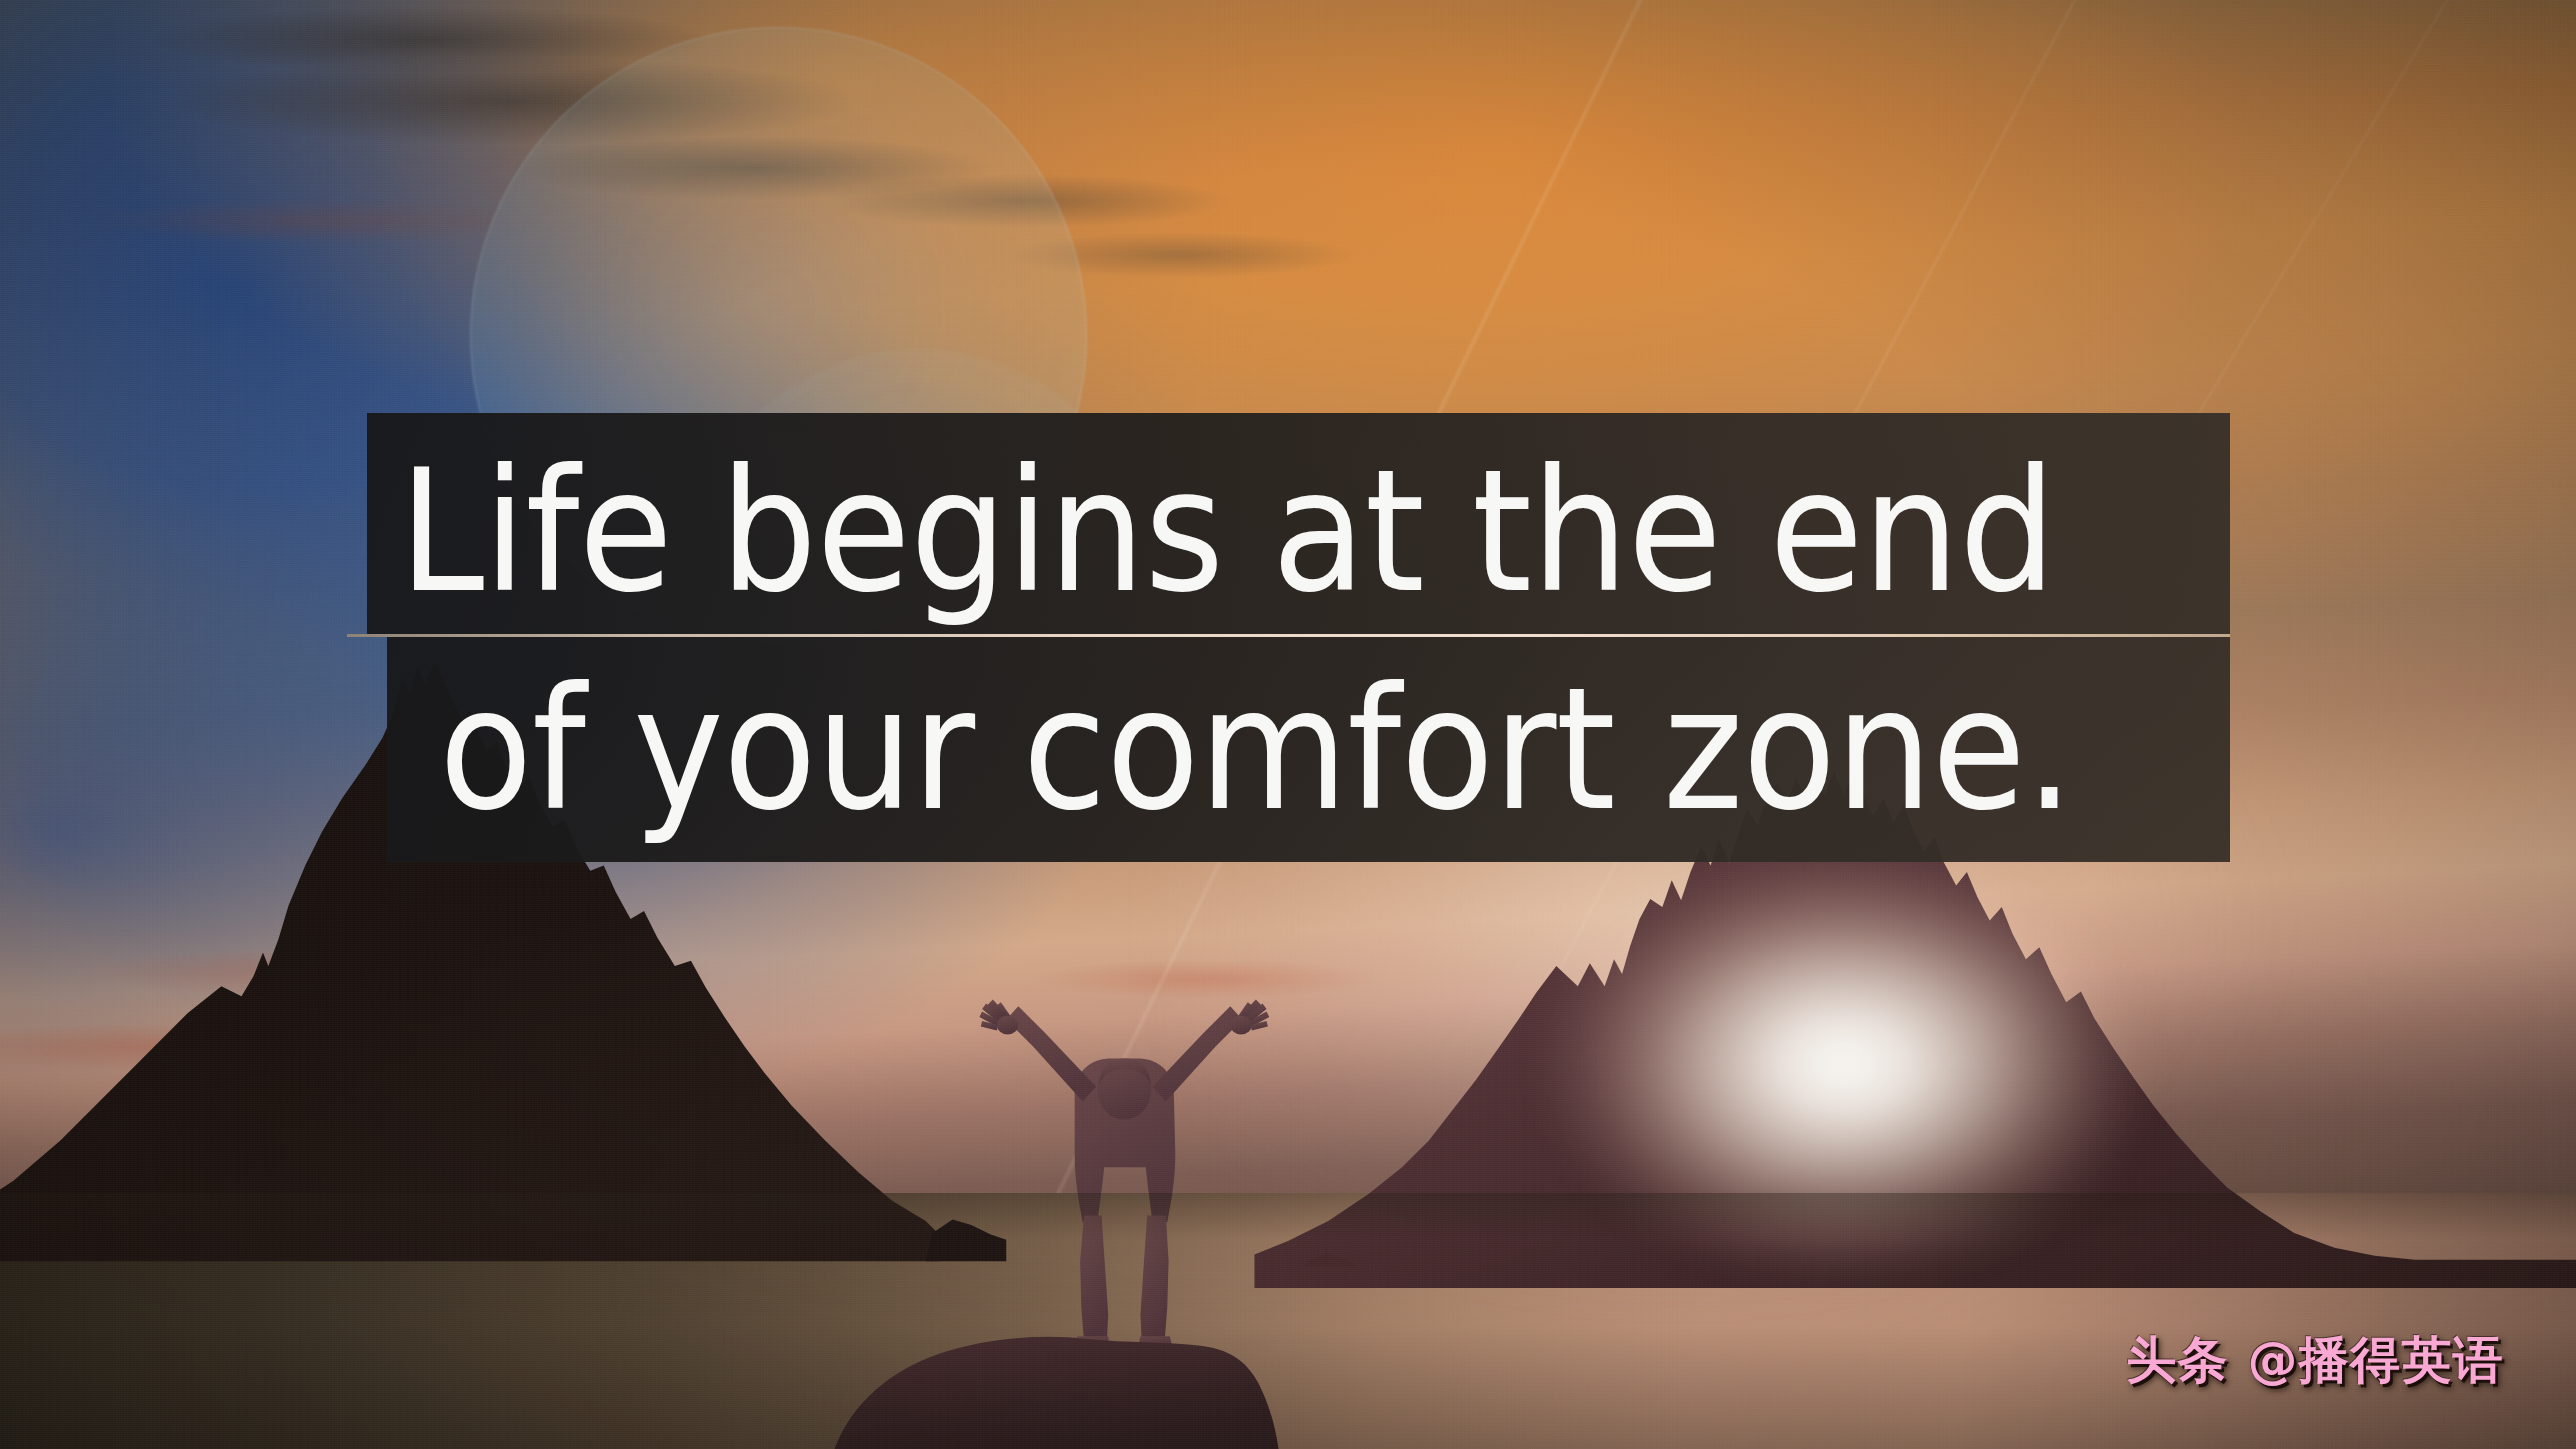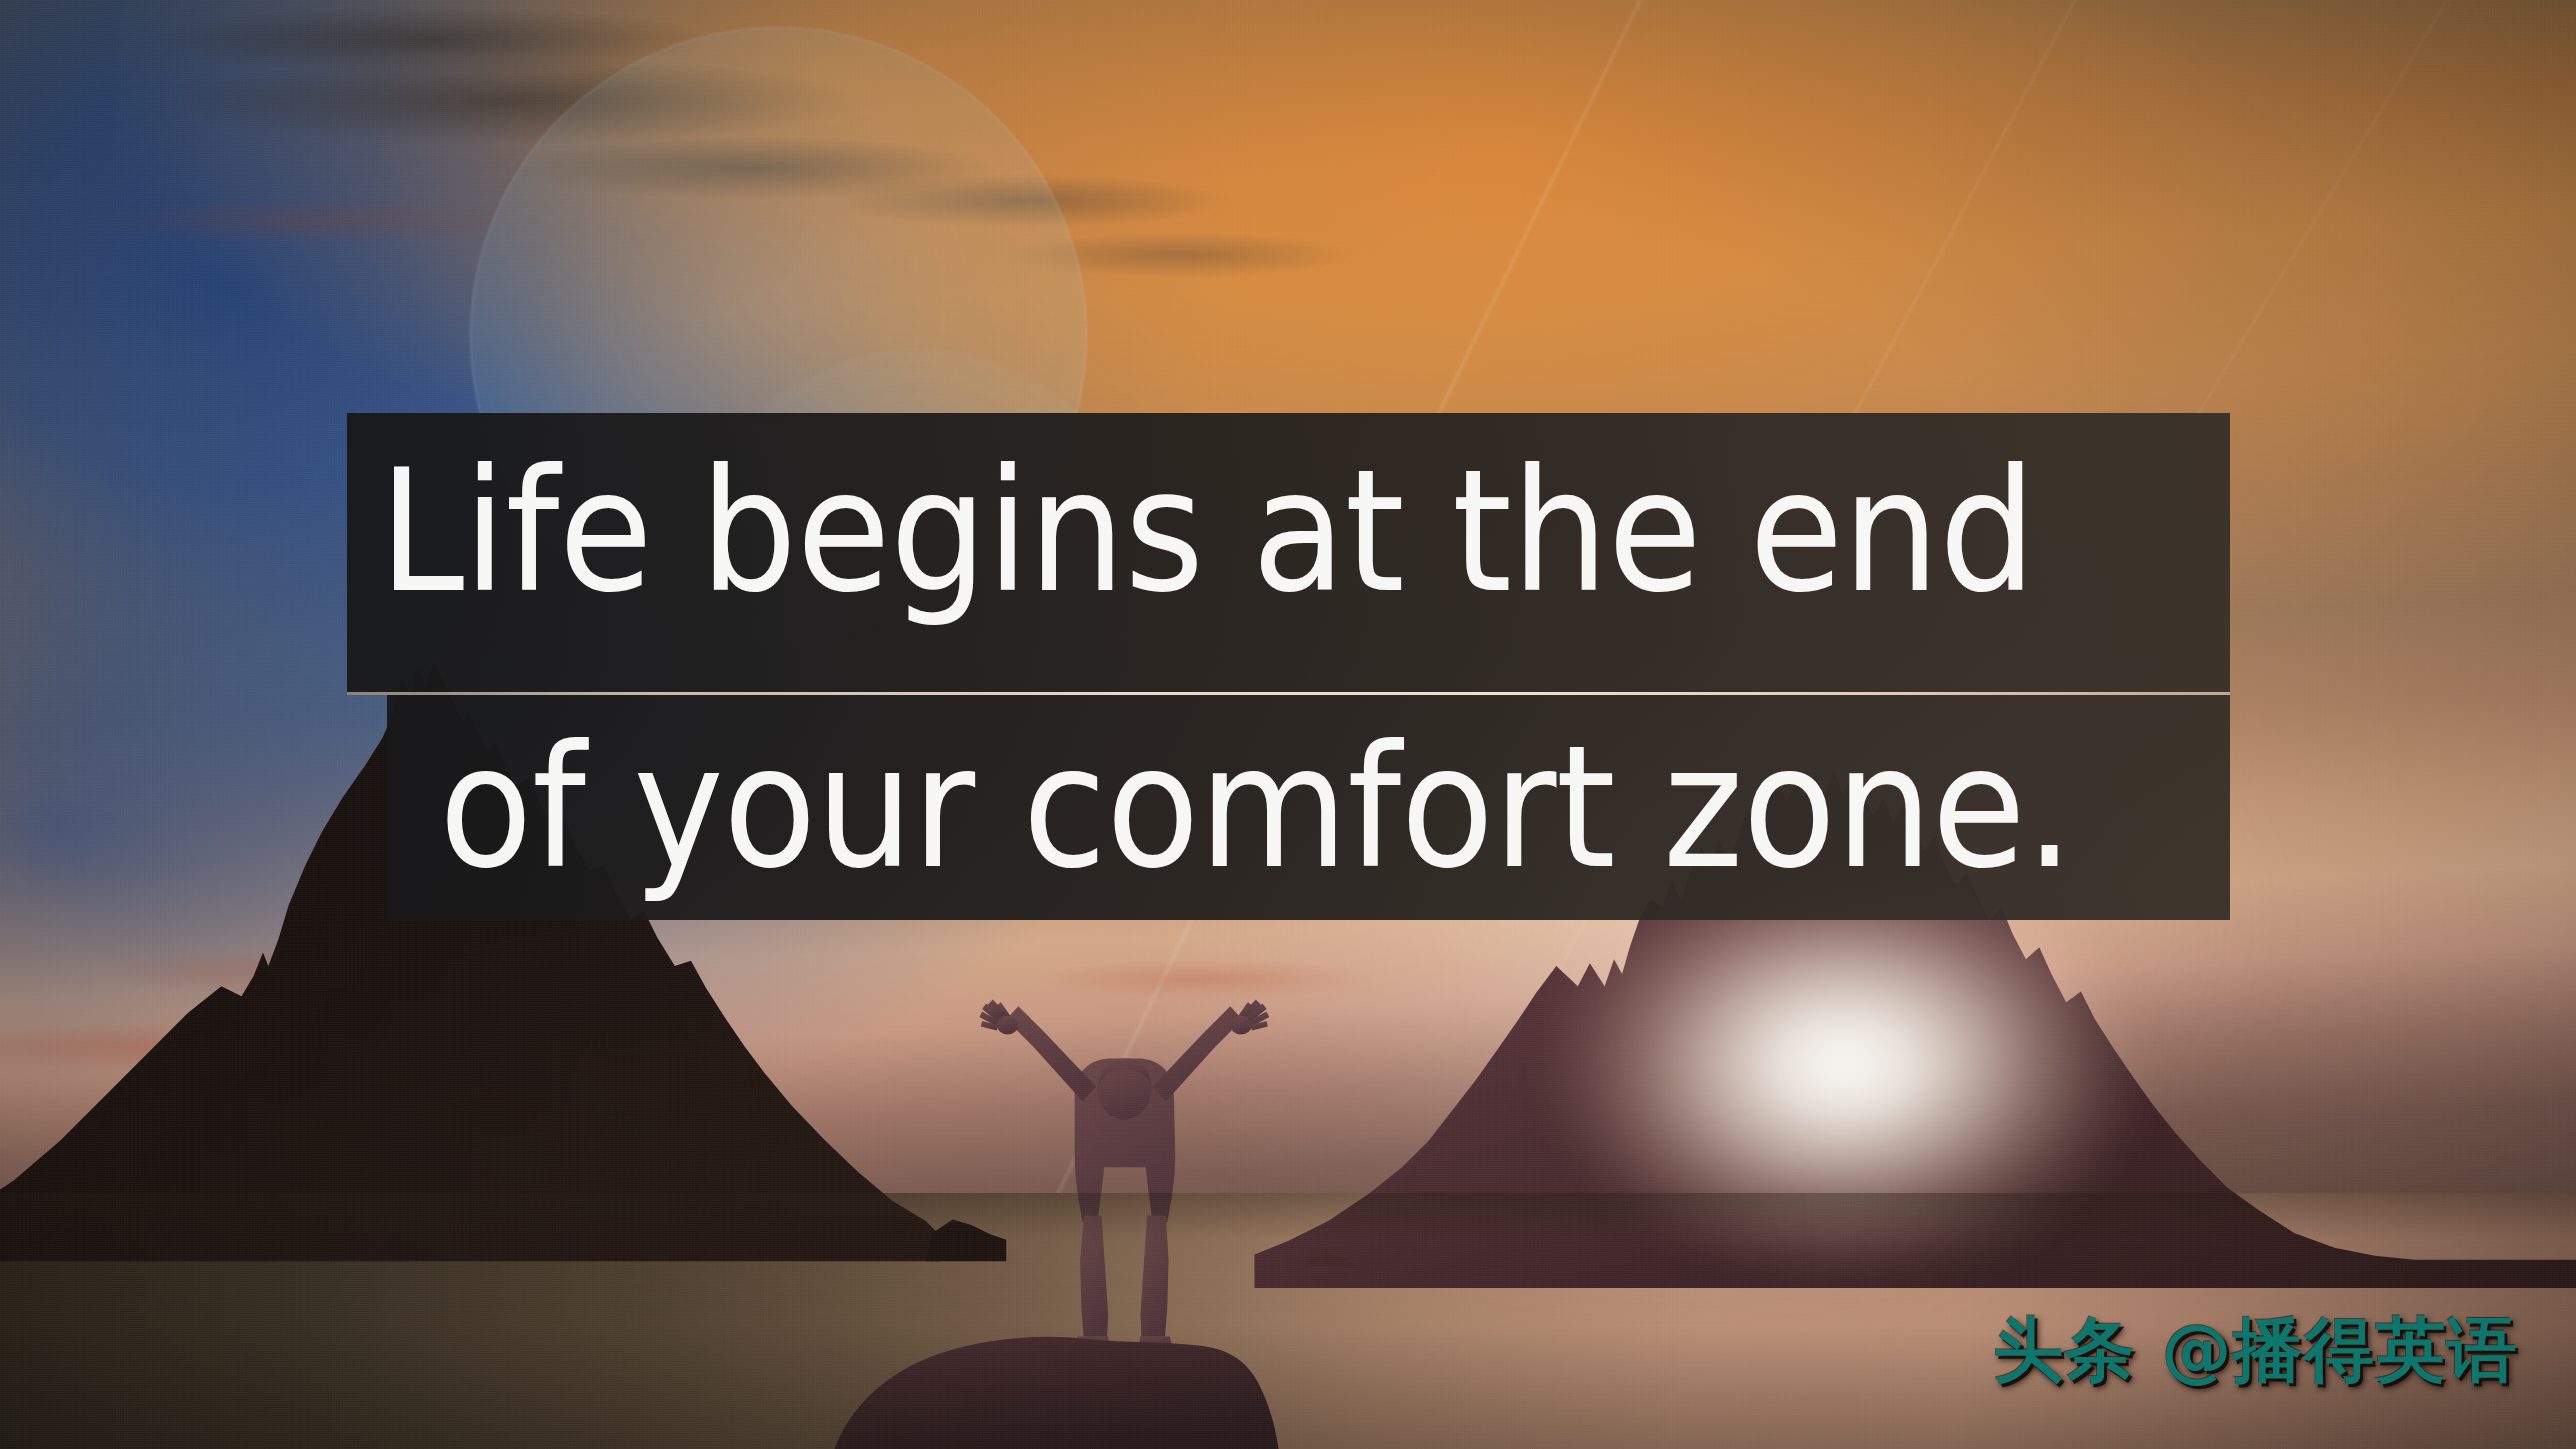--- a/index.html
+++ b/index.html
@@ -183,24 +183,24 @@
     z-index:7;
     pointer-events:none;
   }
 
   
   .island{ position:absolute; z-index:5; }
 
   
   #watermark{
     position:absolute;
-    right:58px; bottom:64px;
+    right:72px; bottom:64px;
     z-index:40;
-    color:#0f766e;
-    font-size:70px;
+    color:#f9a8d4;
+    font-size:50px;
     font-weight:700;
     letter-spacing:1.3px;
     line-height:1;
     white-space:nowrap;
     text-shadow:
       2.7px 2.7px 0 rgba(25,12,8,0.92),
       3.4px 4px 6.7px rgba(20,10,6,0.85),
       -0.7px -0.7px 0 rgba(30,16,10,0.55);
     font-family:"DejaVu Sans", sans-serif;
   }
@@ -215,21 +215,21 @@
   .quote-bar{
     position:relative;
     background:
       linear-gradient(103deg,
         rgba(24,24,26,0.955) 0%,
         rgba(34,31,29,0.955) 38%,
         rgba(49,43,38,0.955) 74%,
         rgba(56,48,41,0.955) 100%);
     overflow:hidden;
   }
-  #bar-1{ height:279px; }
+  #bar-1{ height:221px;margin-left:20px; }
   #bar-2{ height:225px;margin-left:40px; }
   #bar-divider{
     height:3.4px;
     background:linear-gradient(90deg,
       #8d8376 0%,
       #c9b8a6 16%,
       #e8d6c6 40%,
       #f0ded0 62%,
       #e3cbb6 82%,
       #c2a88f 100%);

